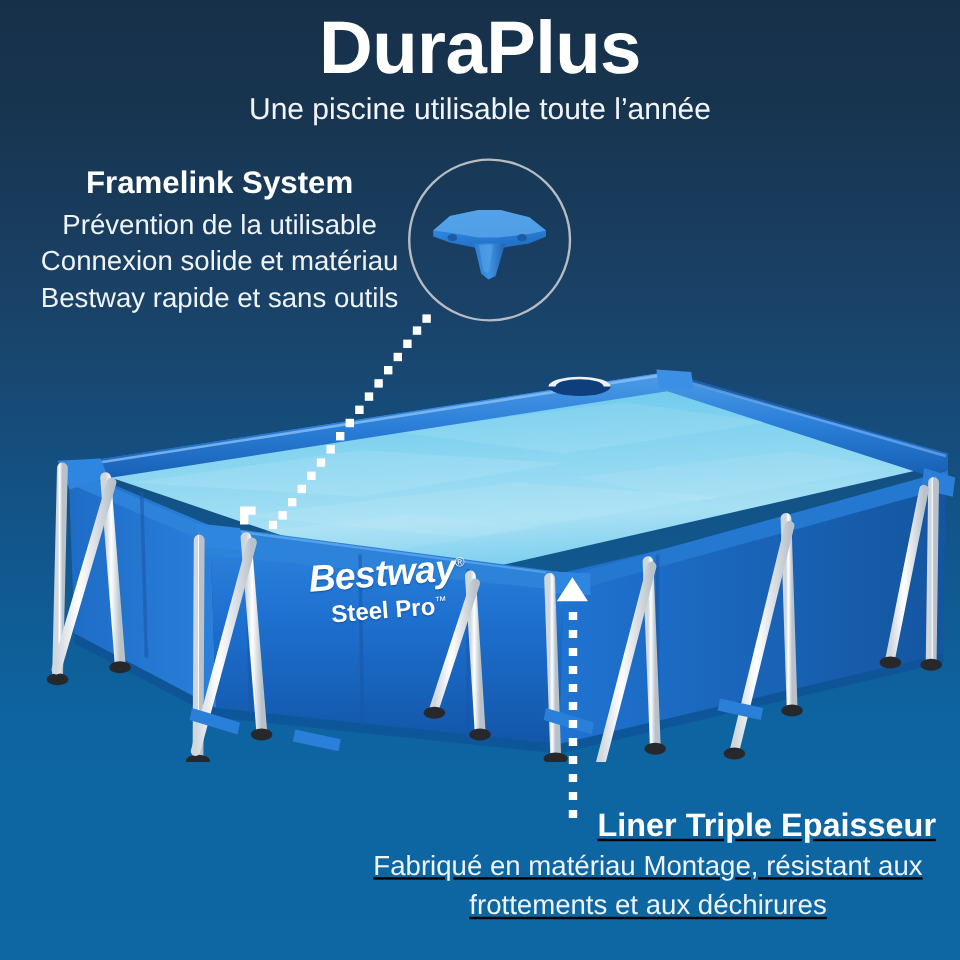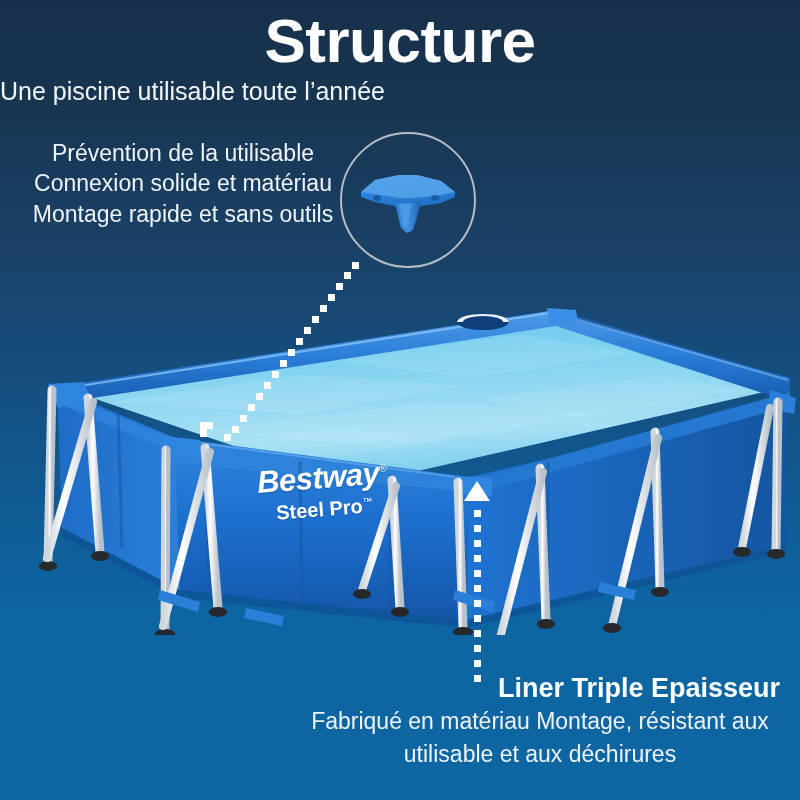--- a/index.html
+++ b/index.html
@@ -36,21 +36,21 @@
     font-weight: bold;
     letter-spacing: -0.5px;
     line-height: 1.05;
     font-stretch: condensed;
   }
   .page-subtitle {
     position: absolute;
     top: 78px;
     left: 0;
     width: 800px;
-    text-align: left;
+    text-align: center;
     color: #f2f5f8;
     font-size: 25px;
     font-weight: 300;
     line-height: 1.1;
   }
 
   
   .feature-left {
     position: absolute;
     top: 138px;
@@ -114,20 +114,21 @@
     border-bottom: 20px solid #ffffff;
   }
 
   
   .feature-bottom {
     position: absolute;
     top: 672px;
     left: 300px;
     width: 480px;
     text-align: right;
+    text-decoration: underline;
   }
   .feature-bottom .feature-heading {
     color: #ffffff;
     font-size: 27px;
     font-weight: bold;
     line-height: 1.2;
   }
   .feature-bottom .feature-body {
     color: #eef3f7;
     font-size: 23px;
@@ -301,27 +302,28 @@
       <path d="M600,292 L636,300 L634,310 L598,302 Z" fill="#2a7fd8"></path>
       <path d="M246,318 L284,326 L282,336 L244,328 Z" fill="#2a7fd8"></path>
     </g>
   </svg>
 
   <div class="brand-wrap">
     <div class="brand-name"><span>Bestway</span><span class="brand-reg">®</span></div>
     <div class="brand-sub"><span>Steel Pro</span><span class="brand-tm">™</span></div>
   </div>
 
-  <div class="page-title">Structure</div>
+  <div class="page-title">DuraPlus</div>
   <div class="page-subtitle">Une piscine utilisable toute l’année</div>
 
   <div class="feature-left">
+    <div class="feature-heading">Framelink System</div>
     <div class="feature-line">Prévention de la utilisable</div>
     <div class="feature-line">Connexion solide et matériau</div>
-    <div class="feature-line">Montage rapide et sans outils</div>
+    <div class="feature-line">Bestway rapide et sans outils</div>
   </div>
 
   <div class="badge-circle"></div>
   <svg class="badge-part" viewBox="0 0 106 64">
     <defs>
       <linearGradient id="partTop" x1="0" y1="0" x2="0.3" y2="1">
         <stop offset="0" stop-color="#4c9ae4"></stop>
         <stop offset="0.5" stop-color="#2f86e0"></stop>
         <stop offset="1" stop-color="#2272c6"></stop>
       </linearGradient>
@@ -365,16 +367,16 @@
       <path d="M200,422 L213,422 L213,429 L207,429 L207,437 L200,437 Z"></path>
     </g>
   </svg>
 
   <div class="arrow-head"></div>
   <div class="arrow-line"></div>
 
   <div class="feature-bottom">
     <div class="feature-heading">Liner Triple Epaisseur</div>
     <div class="feature-body">Fabriqué en matériau Montage, résistant aux</div>
-    <div class="feature-body">utilisable et aux déchirures</div>
+    <div class="feature-body">frottements et aux déchirures</div>
   </div>
 
 </div>
 
 </body></html>

